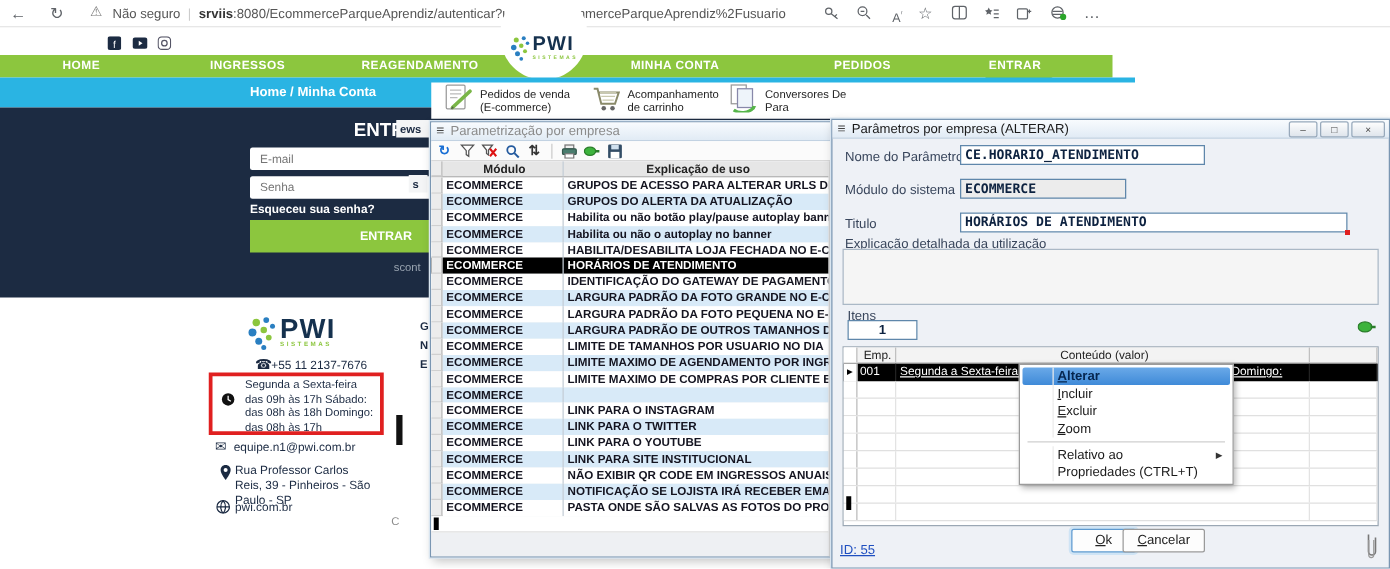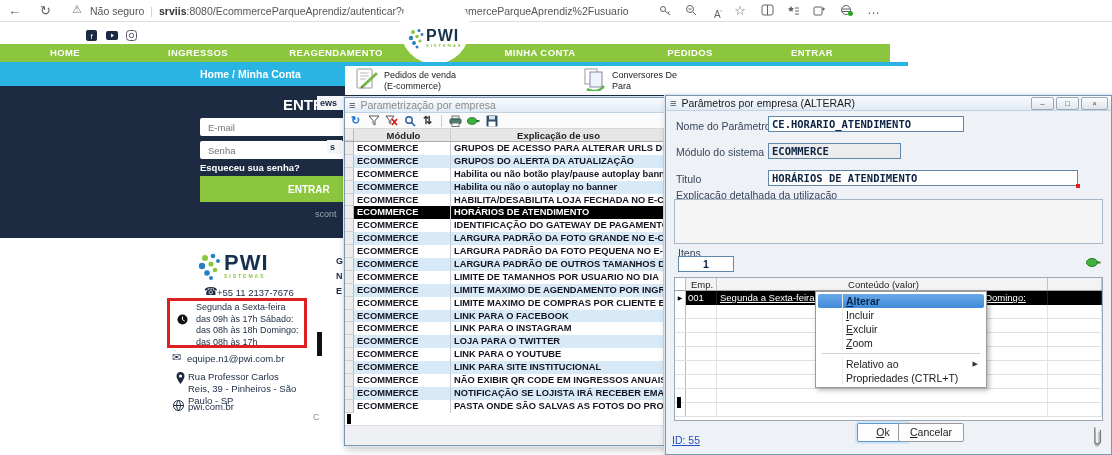--- a/index.html
+++ b/index.html
@@ -296,20 +296,32 @@
             <rect x="2" y="2" width="15" height="19" rx="1" fill="#fff" stroke="#999"></rect>
             <path d="M5 6h9M5 9h9M5 12h6" stroke="#bbb"></path>
             <path d="M7 20L21 7" stroke="#7ab648" stroke-width="3" stroke-linecap="round"></path>
             <path d="M5.5 21.5l2.5-1.2L7 19z" fill="#555"></path>
           </svg></div>
         <div class="sc-label">
           <div class="l1">Pedidos de venda</div>
           <div class="l2">(E-commerce)</div>
         </div>
       </div>
+      <div class="shortcut" style="left: 128px;">
+        <div class="sc-icon"><svg width="24" height="24">
+            <path d="M2 5h3l3 12h11l3-9H6" fill="none" stroke="#8a8a6a" stroke-width="1.6"></path>
+            <path d="M7 8h13M8 11h11M9 14h9" stroke="#c9c9af"></path>
+            <circle cx="10" cy="20.5" r="1.8" fill="#666"></circle>
+            <circle cx="17" cy="20.5" r="1.8" fill="#666"></circle>
+          </svg></div>
+        <div class="sc-label">
+          <div class="l1">Acompanhamento</div>
+          <div class="l2">de carrinho</div>
+        </div>
+      </div>
       <div class="shortcut" style="left: 238px;">
         <div class="sc-icon"><svg width="24" height="24">
             <rect x="2" y="2" width="12" height="15" fill="#fff" stroke="#999"></rect>
             <rect x="7" y="5" width="12" height="15" fill="#eef4fa" stroke="#88a"></rect>
             <path d="M4 22c4 3 12 3 16-2" fill="none" stroke="#56b54a" stroke-width="2.5"></path>
             <path d="M20 22l2-3-3.5-.5z" fill="#56b54a"></path>
           </svg></div>
         <div class="sc-label">
           <div class="l1">Conversores De</div>
           <div class="l2">Para</div>
@@ -432,31 +444,30 @@
             <div class="td exp">LIMITE MAXIMO DE AGENDAMENTO POR INGRE</div>
           </div>
           <div class="tr">
             <div class="td sel"></div>
             <div class="td mod">ECOMMERCE</div>
             <div class="td exp">LIMITE MAXIMO DE COMPRAS POR CLIENTE EM</div>
           </div>
           <div class="tr alt">
             <div class="td sel"></div>
             <div class="td mod">ECOMMERCE</div>
-            <div class="td exp">LINK PARA O FACEBOOK</div>
           </div>
           <div class="tr">
             <div class="td sel"></div>
             <div class="td mod">ECOMMERCE</div>
             <div class="td exp">LINK PARA O INSTAGRAM</div>
           </div>
           <div class="tr alt">
             <div class="td sel"></div>
             <div class="td mod">ECOMMERCE</div>
-            <div class="td exp">LOJA PARA O TWITTER</div>
+            <div class="td exp">LINK PARA O TWITTER</div>
           </div>
           <div class="tr">
             <div class="td sel"></div>
             <div class="td mod">ECOMMERCE</div>
             <div class="td exp">LINK PARA O YOUTUBE</div>
           </div>
           <div class="tr alt">
             <div class="td sel"></div>
             <div class="td mod">ECOMMERCE</div>
             <div class="td exp">LINK PARA SITE INSTITUCIONAL</div>

